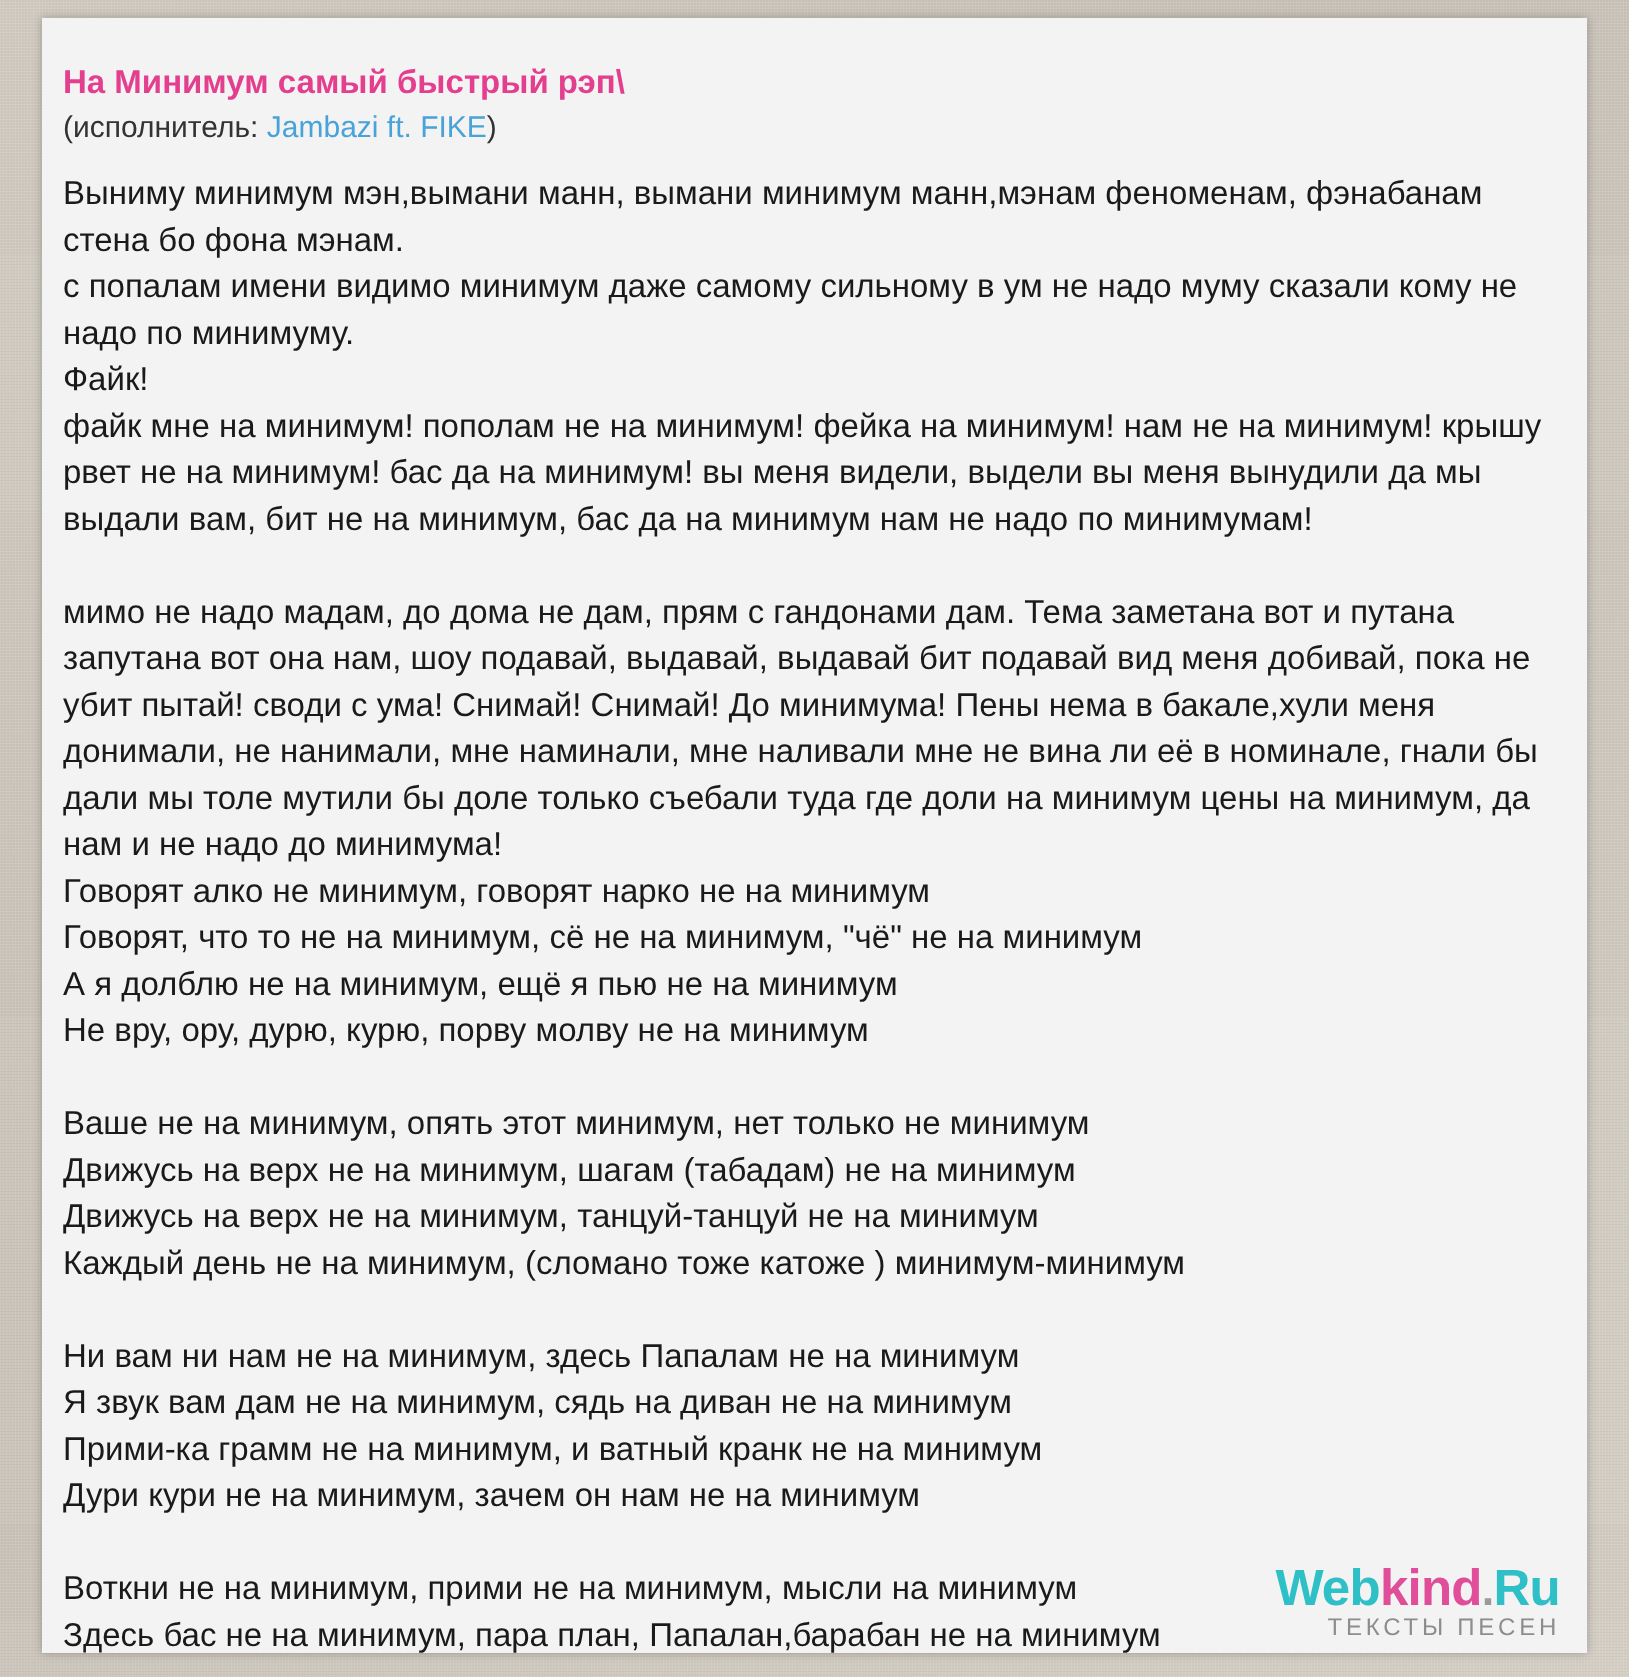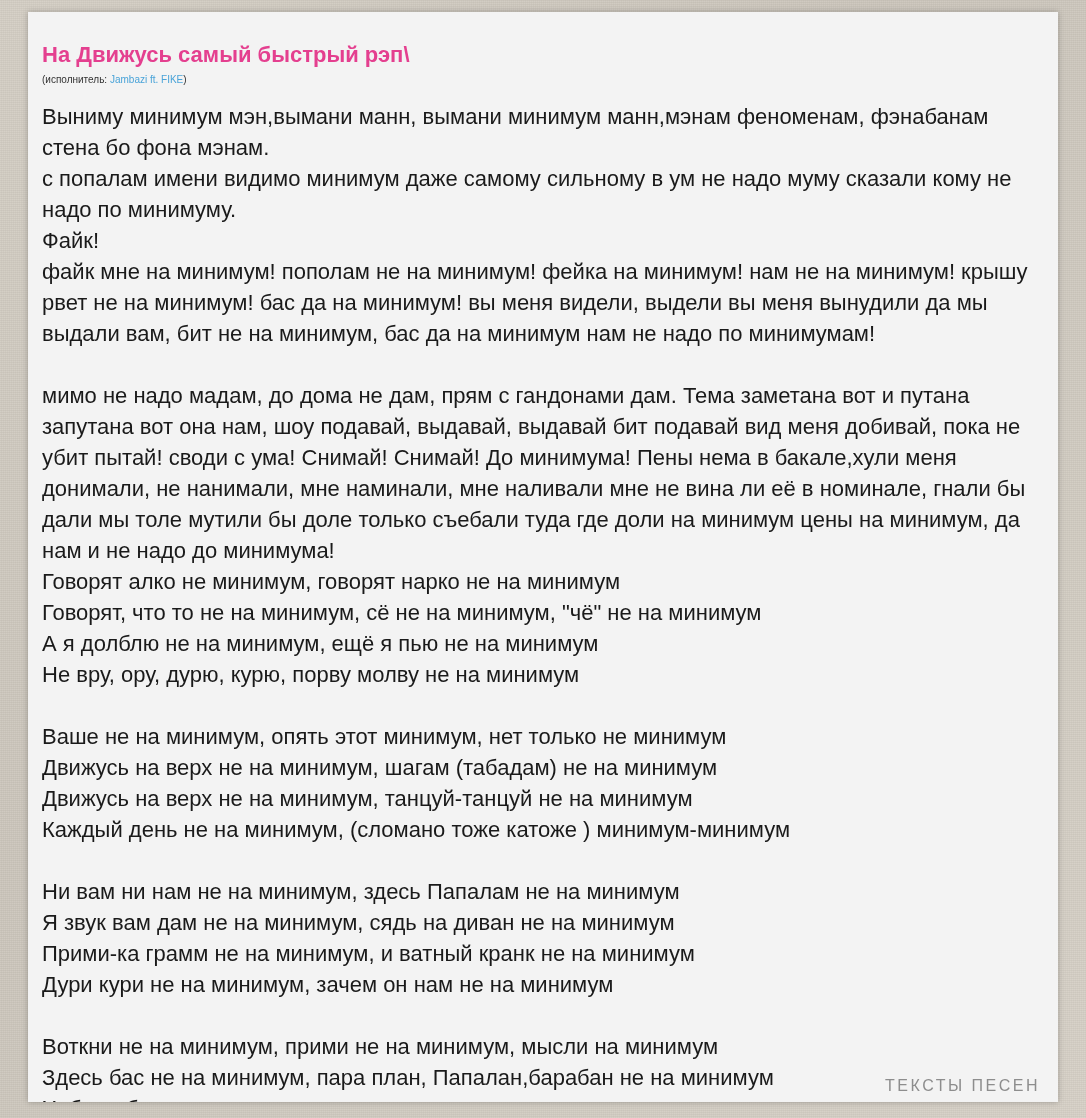--- a/index.html
+++ b/index.html
@@ -39,21 +39,21 @@
     position: relative;
   }
   .song-title {
     font-size: 22px;
     font-weight: bold;
     color: #e43f8f;
     margin: 0 0 6px 0;
     line-height: 1.2;
   }
   .artist-line {
-    font-size: 10px;
+    font-size: 20px;
     color: #333333;
     margin: 0 0 16px 0;
   }
   .artist-link {
     color: #49a3d8;
     text-decoration: none;
   }
   .lyrics {
     font-size: 22px;
     line-height: 31px;
@@ -87,21 +87,21 @@
   }
 </style>
 </head>
 <body>
 
 <div class="page-bg"></div>
 
 <div class="sheet">
   <div class="inner">
 
-    <h1 class="song-title">На Движусь самый быстрый рэп\</h1>
+    <h1 class="song-title">На Минимум самый быстрый рэп\</h1>
 
     <div class="artist-line"><span>(исполнитель: </span><a class="artist-link" href="#">Jambazi ft. FIKE</a><span>)</span></div>
 
     <div class="lyrics">Выниму минимум мэн,вымани манн, вымани минимум манн,мэнам феноменам, фэнабанам стена бо фона мэнам.
 с попалам имени видимо минимум даже самому сильному в ум не надо муму сказали кому не надо по минимуму.
 Файк!
 файк мне на минимум! пополам не на минимум! фейка на минимум! нам не на минимум! крышу рвет не на минимум! бас да на минимум! вы меня видели, выдели вы меня вынудили да мы выдали вам, бит не на минимум, бас да на минимум нам не надо по минимумам!
 
 мимо не надо мадам, до дома не дам, прям с гандонами дам. Тема заметана вот и путана запутана вот она нам, шоу подавай, выдавай, выдавай бит подавай вид меня добивай, пока не убит пытай! своди с ума! Снимай! Снимай! До минимума! Пены нема в бакале,хули меня донимали, не нанимали, мне наминали, мне наливали мне не вина ли её в номинале, гнали бы дали мы толе мутили бы доле только съебали туда где доли на минимум цены на минимум, да нам и не надо до минимума!
 Говорят алко не минимум, говорят нарко не на минимум
@@ -123,17 +123,18 @@
 Здесь бас не на минимум, пара план, Папалан,барабан не на минимум
 Хабыдыбыдап....
 Хэй быдыбыдап...
 
 Говорят алко не на минимум, говорят нарко не на минимум
 Говорят, что то не на минимум, сё не на минимум, "чё" не на минимум
 А я долблю не на минимум, ещё я пью не на минимум
 Не вру, ору, дурю, курю, порву молву не на минимум</div>
 
     <div class="watermark">
+      <div class="wm-main"><span class="wm-web"><span style="color:#2ec0c6">Web</span><span style="color:#e04e9a">kind</span></span><span class="wm-dot">.</span><span class="wm-ru">Ru</span></div>
       <div class="wm-sub">ТЕКСТЫ ПЕСЕН</div>
     </div>
 
   </div>
 </div>
 
 </body></html>

